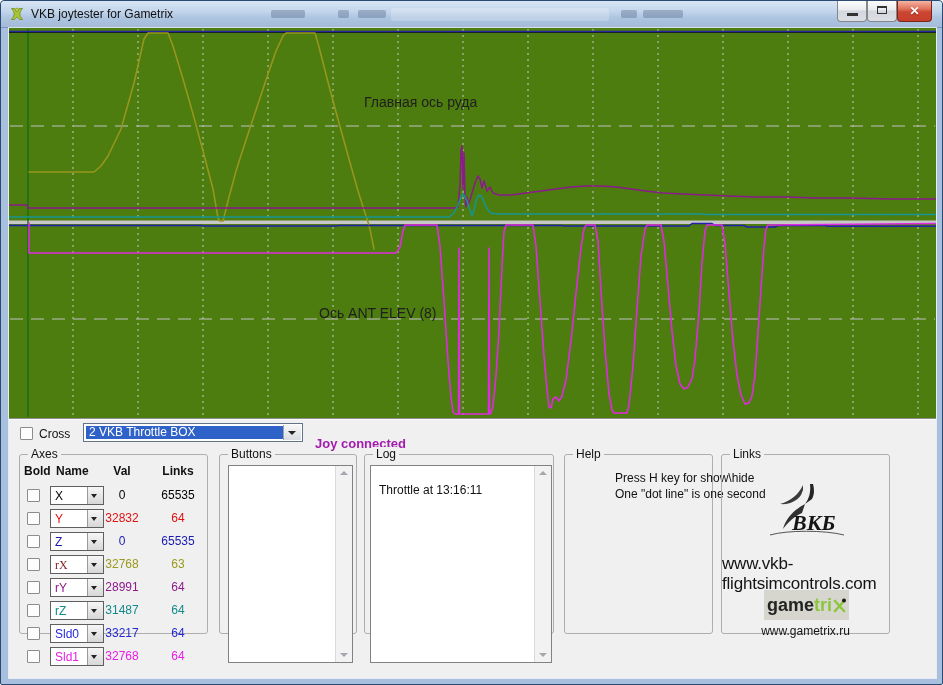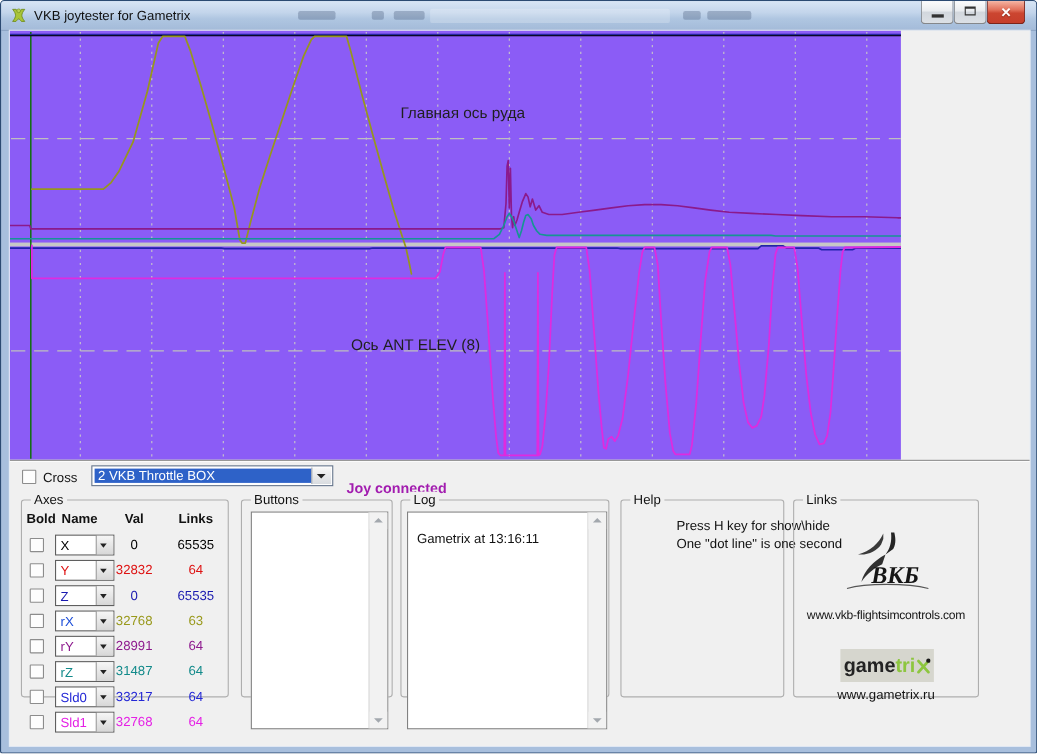--- a/index.html
+++ b/index.html
@@ -18,21 +18,21 @@
   .capbtn.gray{background:linear-gradient(#FCFCFC 0%,#E9ECEF 45%,#D2D7DD 50%,#DCE0E5 100%);}
   #btn-min{left:836px;width:30px;}
   #btn-max{left:866px;width:30px;}
   #btn-close{left:896px;width:35px;background:linear-gradient(#F5B3A1 0%,#E0705A 40%,#CB4530 55%,#C63F2C 100%);border-color:#7C241A;}
   .glyph-min{position:absolute;left:9px;bottom:5px;width:11px;height:3px;background:#333;}
   .glyph-max{position:absolute;left:9px;top:5px;width:10px;height:8px;border:1px solid #333;border-top:2px solid #333;box-sizing:border-box;background:transparent;}
   .glyph-close{position:absolute;left:0;right:0;top:1px;text-align:center;color:#FFF;font-size:12px;font-weight:bold;line-height:19px;text-shadow:0 1px 1px rgba(90,15,5,.6);}
   
   #client{position:absolute;left:8px;top:27px;width:927px;height:650px;background:#F0F0F0;
     box-shadow:0 0 0 1px rgba(255,255,255,.7);}
-  #graph{position:absolute;left:0;top:0;width:810px;height:390px;background:#8b5cf6;overflow:hidden;}
+  #graph{position:absolute;left:0;top:0;width:927px;height:390px;background:#4d7c0f;overflow:hidden;}
   #chart{position:absolute;left:0;top:0;}
   .glabel{position:absolute;font-size:14px;color:#1F1F1F;white-space:nowrap;}
   #label-main{left:355px;top:66px;}
   #label-ant{left:310px;top:277px;}
   
   #panel{position:absolute;left:0;top:390px;width:927px;height:260px;background:#F0F0F0;
     border-top:1px solid #8E8E8E;box-shadow:inset 0 1px 0 #FBFBFB;box-sizing:border-box;}
   .cb3{position:absolute;width:13px;height:13px;background:#FDFDFD;border:1px solid #8C8C8C;box-sizing:border-box;border-radius:1px;}
   #cross-cb{left:11px;top:8px;}
   #cross-label{position:absolute;left:30px;top:8px;font-size:12px;color:#111;}
@@ -68,21 +68,21 @@
   #lb-log{left:5px;top:10px;width:182px;height:198px;}
   .sb{position:absolute;right:0;top:0;bottom:0;width:16px;background:#F2F2F2;border-left:1px solid #DADADA;}
   .sb-up,.sb-down{position:absolute;left:0;right:0;height:15px;background:#F2F2F2;}
   .sb-up{top:0;} .sb-down{bottom:0;}
   .sb-tri-up{position:absolute;left:4px;top:5px;width:0;height:0;border-left:4px solid transparent;border-right:4px solid transparent;border-bottom:4px solid #A3A8AE;}
   .sb-tri-down{position:absolute;left:4px;top:6px;width:0;height:0;border-left:4px solid transparent;border-right:4px solid transparent;border-top:4px solid #A3A8AE;}
   .log-entry{position:absolute;left:8px;top:17px;font-size:12px;color:#111;white-space:nowrap;}
   .help-line{position:absolute;left:10px;font-size:12px;color:#111;white-space:nowrap;margin-left:40px;}
   #help-line1{top:16px;} #help-line2{top:32px;}
   #vkb-logo{position:absolute;left:43px;top:28px;width:84px;height:62px;}
-  #vkb-url{position:absolute;left:0;right:0;top:99px;text-align:center;font-size:11px;letter-spacing:-0.2px;color:#141414;}
+  #vkb-url{position:absolute;left:0;right:0;top:99px;text-align:left;font-size:17px;letter-spacing:-0.2px;color:#141414;}
   #gametrix-logo{position:absolute;left:42px;top:135px;width:85px;height:30px;background:#D6D6CE;
     display:flex;align-items:center;justify-content:center;font-size:18px;font-weight:600;}
   #gametrix-logo .gm-game{color:#232323;} #gametrix-logo .gm-tri{color:#8DC63F;}
   #gmx-x{width:13px;height:15px;margin-left:1px;}
   #gametrix-url{position:absolute;left:0;right:0;top:169px;text-align:center;font-size:12px;color:#141414;}
 </style>
 </head>
 <body>
 
 <div id="window">
@@ -191,21 +191,21 @@
                 <div class="axbtn">
                   <i class="tri-down"></i>
                 </div>
               </div>
               <div class="axval" style="color: rgb(26, 26, 176);">0</div>
               <div class="axstep" style="color: rgb(26, 26, 176);">65535</div>
             </div>
             <div class="axis-row" style="top: 100px;">
               <div class="cb3"></div>
               <div class="axsel">
-                <span class="axtxt" style="color: #1d4ed8;">rX</span>
+                <span class="axtxt" style="color: #7f1d1d; font-family: Liberation Serif, serif;">rX</span>
                 <div class="axbtn">
                   <i class="tri-down"></i>
                 </div>
               </div>
               <div class="axval" style="color: rgb(153, 153, 28);">32768</div>
               <div class="axstep" style="color: rgb(153, 153, 28);">63</div>
             </div>
             <div class="axis-row" style="top: 123px;">
               <div class="cb3"></div>
               <div class="axsel">
@@ -263,21 +263,21 @@
             <div class="sb-down">
                 <i class="sb-tri-down"></i>
               </div>
           </div>
         </div>
       </div>
 
       <div id="grp-log" class="group">
         <span class="group-label">Log</span>
         <div id="lb-log" class="listbox">
-          <div class="log-entry">Gametrix at 13:16:11</div>
+          <div class="log-entry">Throttle at 13:16:11</div>
           <div class="sb">
             <div class="sb-up">
                 <i class="sb-tri-up"></i>
               </div>
             <div class="sb-down">
                 <i class="sb-tri-down"></i>
               </div>
           </div>
         </div>
       </div>

